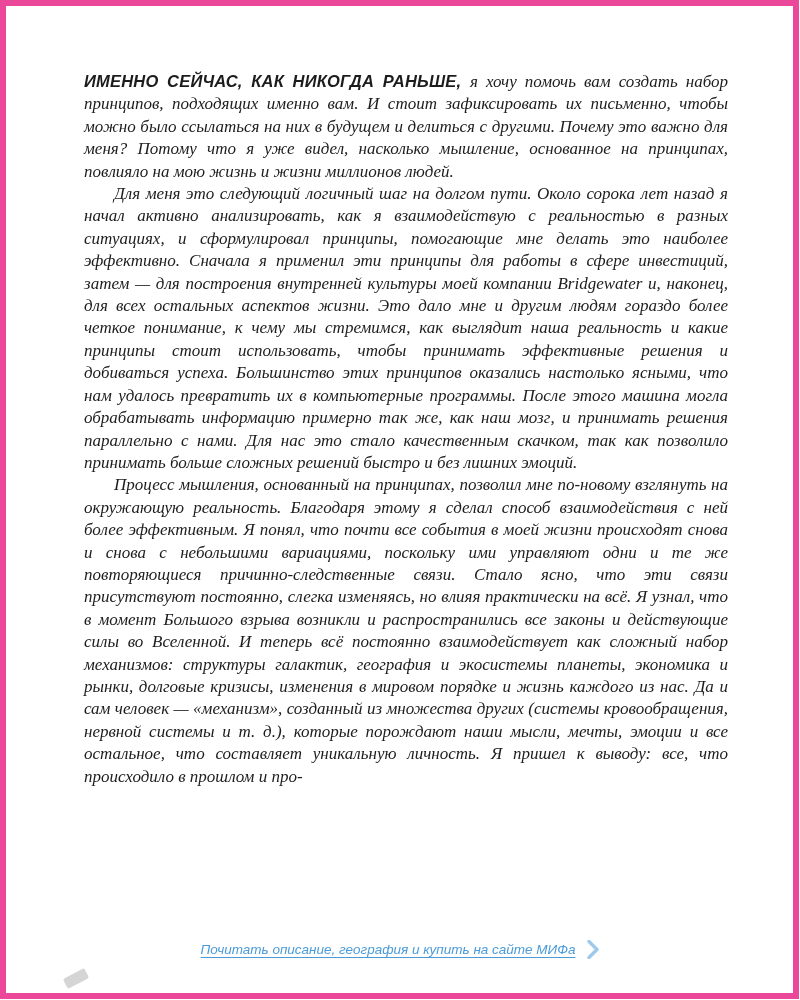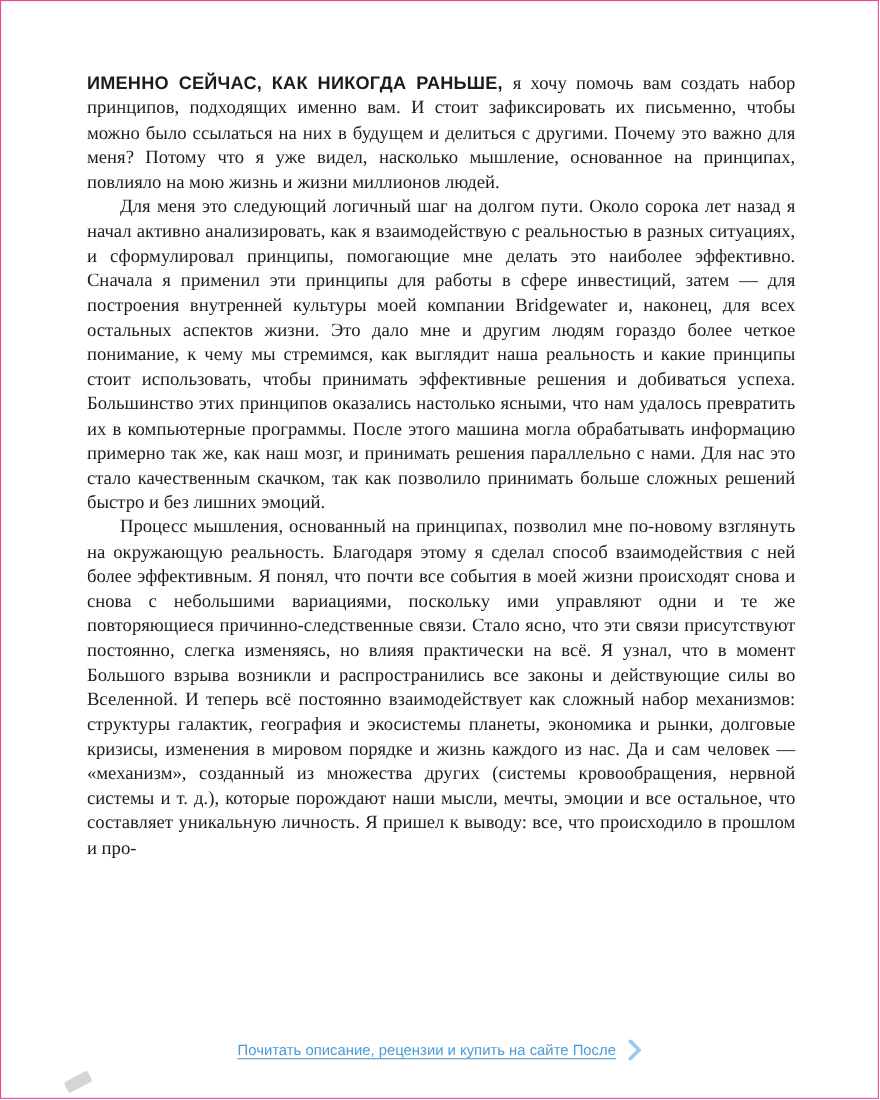--- a/index.html
+++ b/index.html
@@ -10,22 +10,23 @@
     font-family: "Liberation Serif", serif;
     color: #1c1c1c;
     position: relative;
   }
   .page {
     position: absolute;
     top: 0; left: 0;
     width: 799px;
     height: 999px;
     background: #ffffff;
-    border: 1px solid #ec4899;
+    border: 6px solid #ec4899;
     overflow: hidden;
+    font-style: italic;
   }
   .content {
     position: absolute;
     top: 64px;
     left: 78px;
     width: 644px;
     font-size: 17px;
     line-height: 22.4px;
     text-align: justify;
     hyphens: auto;
@@ -83,21 +84,21 @@
 
     <p class="para"><b class="lead">ИМЕННО СЕЙЧАС, КАК НИКОГДА РАНЬШЕ, </b><span>я хочу помочь вам создать набор принципов, подходящих именно вам. И стоит зафиксировать их письменно, чтобы можно было ссылаться на них в будущем и делиться с другими. Почему это важно для меня? Потому что я уже видел, насколько мышление, основанное на принципах, повлияло на мою жизнь и жизни миллионов людей.</span></p>
 
     <p class="para indent"><span>Для меня это следующий логичный шаг на долгом пути. Около сорока лет назад я начал активно анализировать, как я взаимодействую с реальностью в разных ситуациях, и сформулировал принципы, помогающие мне делать это наиболее эффективно. Сначала я применил эти принципы для работы в сфере инвестиций, затем — для построения внутренней культуры моей компании Bridgewater и, наконец, для всех остальных аспектов жизни. Это дало мне и другим людям гораздо более четкое понимание, к чему мы стремимся, как выглядит наша реальность и какие принципы стоит использовать, чтобы принимать эффективные решения и добиваться успеха. Большинство этих принципов оказались настолько ясными, что нам удалось превратить их в компьютерные программы. После этого машина могла обрабатывать информацию примерно так же, как наш мозг, и принимать решения параллельно с нами. Для нас это стало качественным скачком, так как позволило принимать больше сложных решений быстро и без лишних эмоций.</span></p>
 
     <p class="para indent"><span>Процесс мышления, основанный на принципах, позволил мне по-новому взглянуть на окружающую реальность. Благодаря этому я сделал способ взаимодействия с ней более эффективным. Я понял, что почти все события в моей жизни происходят снова и снова с небольшими вариациями, поскольку ими управляют одни и те же повторяющиеся причинно-следственные связи. Стало ясно, что эти связи присутствуют постоянно, слегка изменяясь, но влияя практически на всё. Я узнал, что в момент Большого взрыва возникли и распространились все законы и действующие силы во Вселенной. И теперь всё постоянно взаимодействует как сложный набор механизмов: структуры галактик, география и экосистемы планеты, экономика и рынки, долговые кризисы, изменения в мировом порядке и жизнь каждого из нас. Да и сам человек — «механизм», созданный из множества других (системы кровообращения, нервной системы и т. д.), которые порождают наши мысли, мечты, эмоции и все остальное, что составляет уникальную личность. Я пришел к выводу: все, что происходило в прошлом и про-</span></p>
 
   </div>
 
   <div class="footer">
-    <a class="footer-link">Почитать описание, рецензии и купить на сайте После</a>
+    <a class="footer-link">Почитать описание, география и купить на сайте МИФа</a>
     <span class="chevron">
       <svg width="12" height="19" viewBox="0 0 12 19" aria-hidden="true">
         <path d="M2 1.5 L10 9.5 L2 17.5" fill="none" stroke="#9ec9ea" stroke-width="3.4" stroke-linecap="round" stroke-linejoin="round"></path>
       </svg>
     </span>
   </div>
 
   <div class="scan-mark"></div>
 
 </div>

